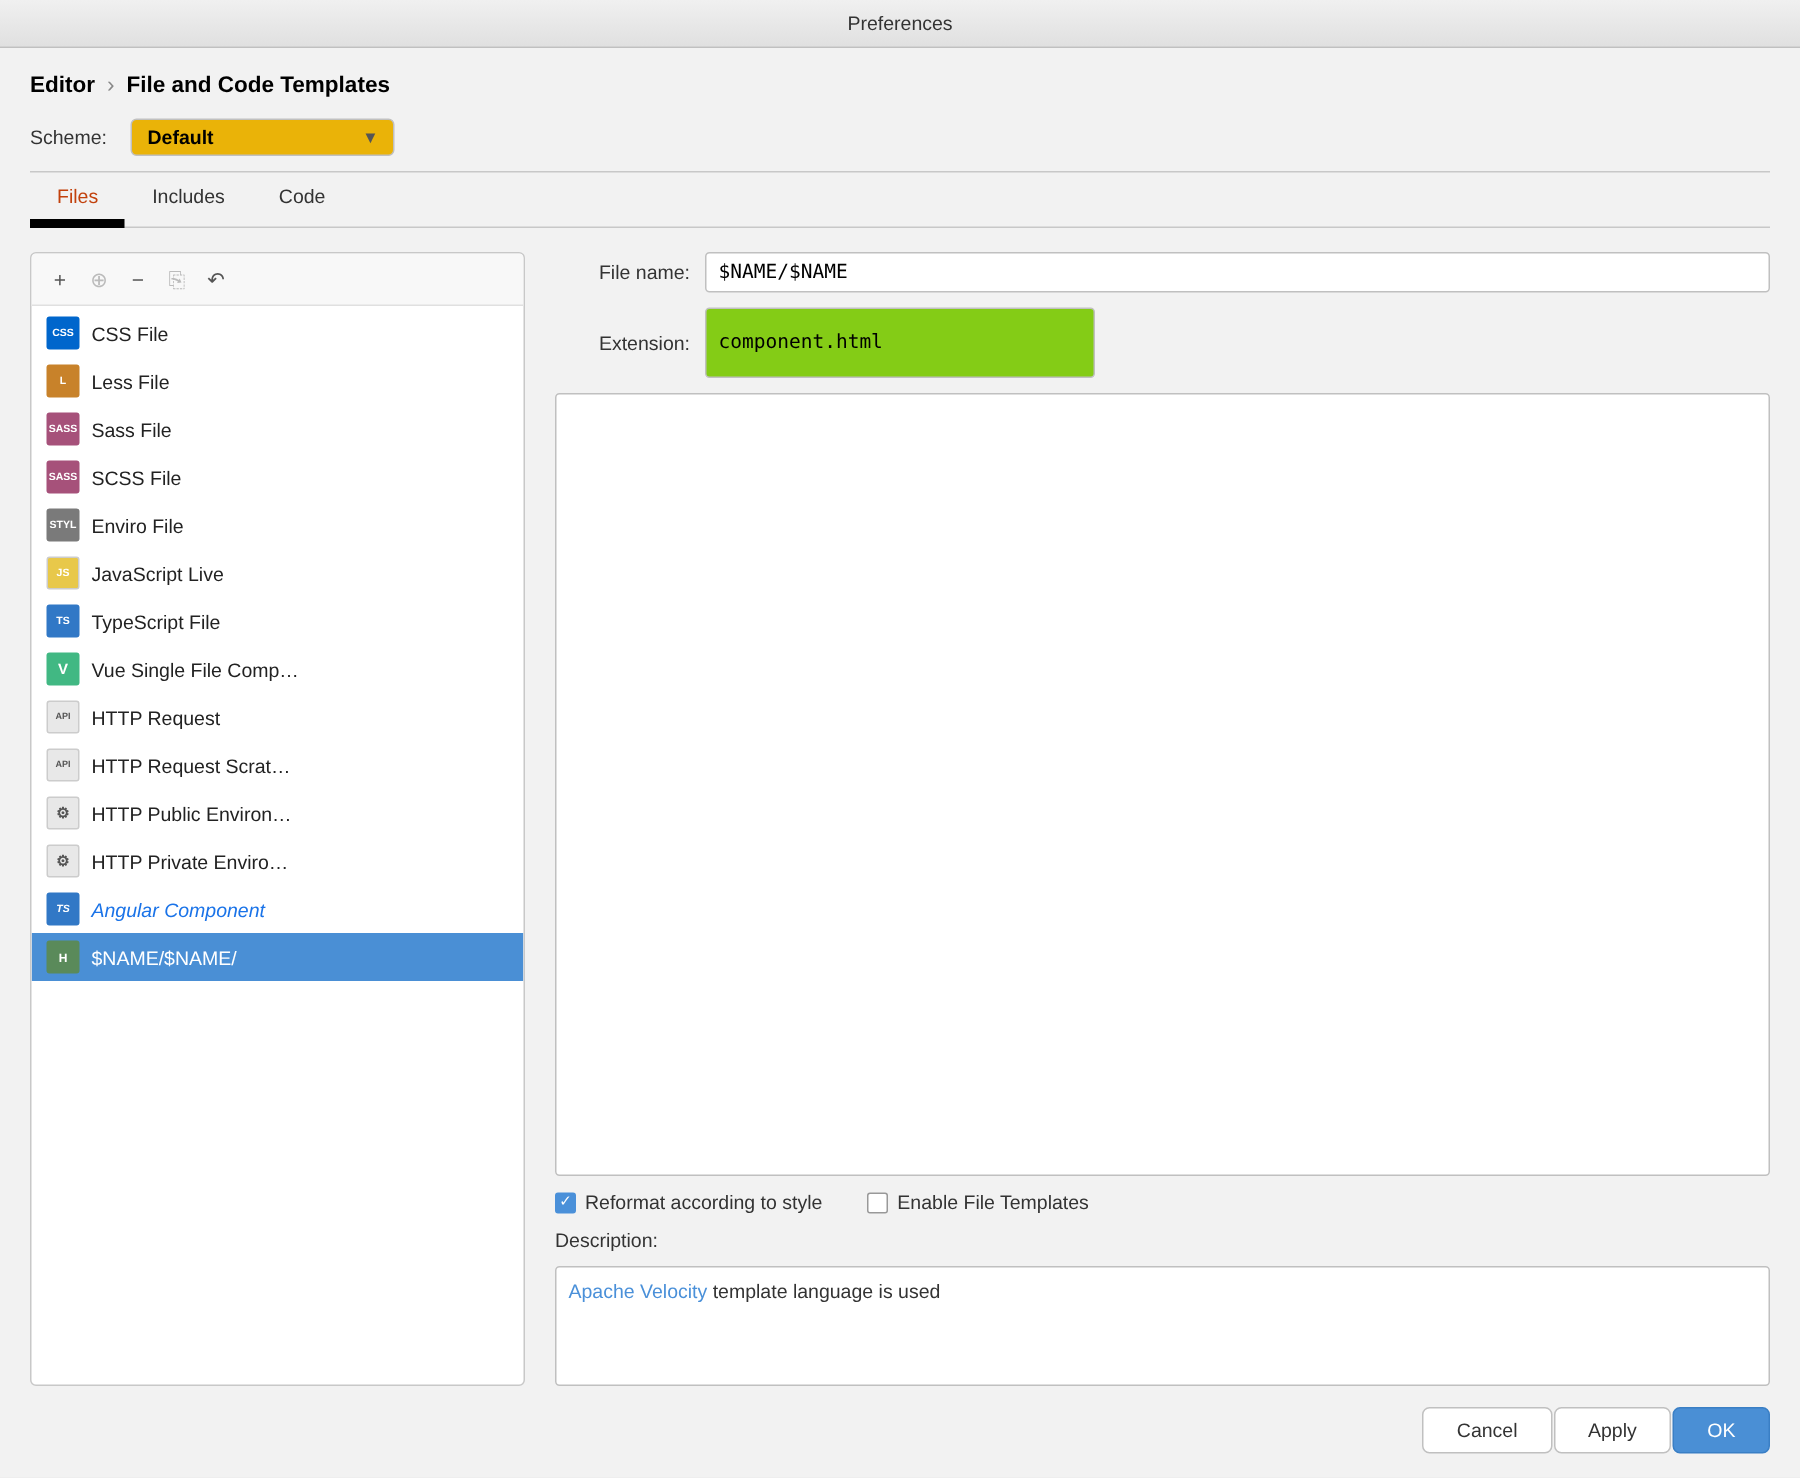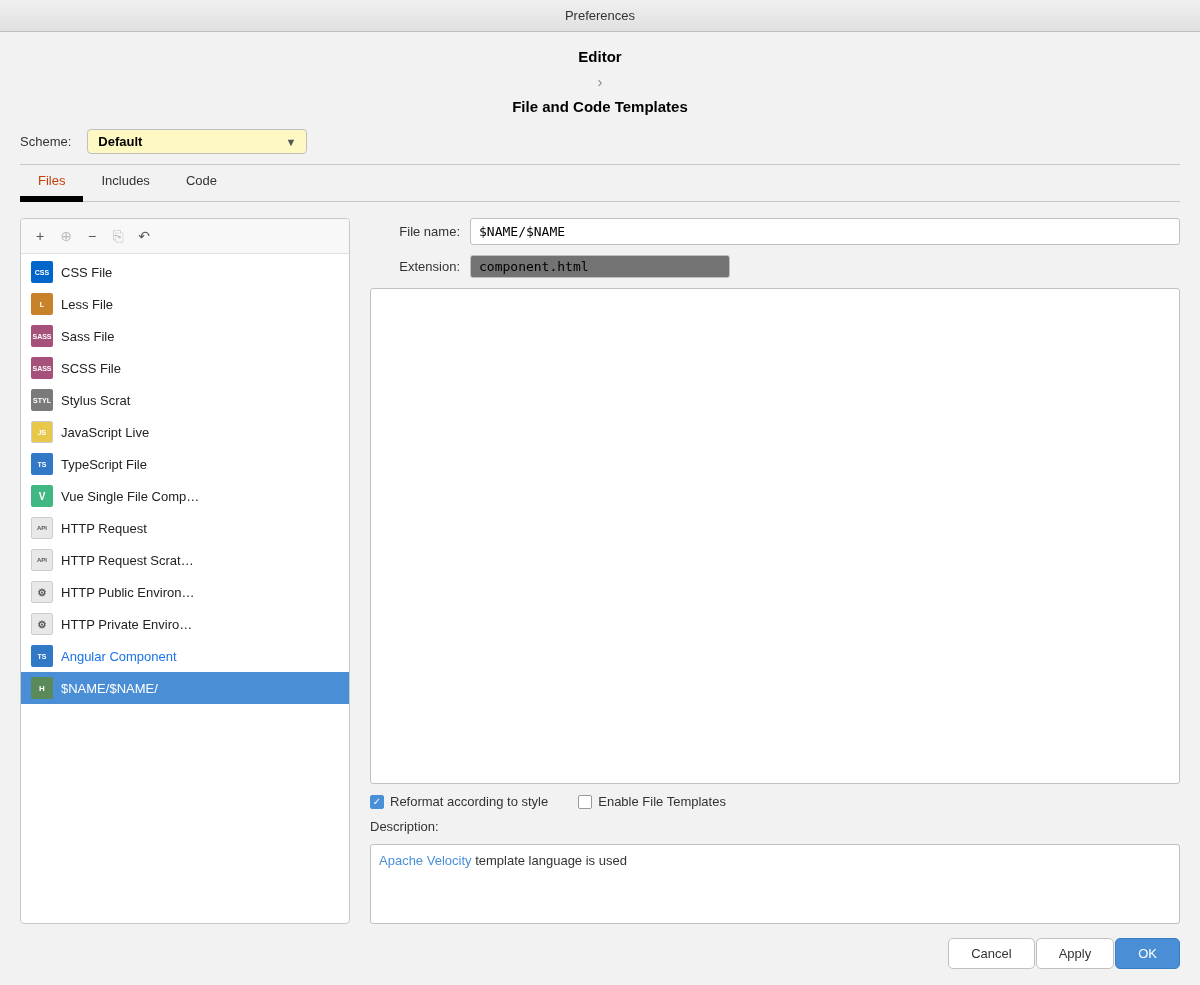--- a/index.html
+++ b/index.html
@@ -36,49 +36,48 @@
     }
 
     
     .breadcrumb {
       display: flex;
       align-items: center;
       gap: 8px;
       font-size: 15px;
       font-weight: bold;
       margin-bottom: 14px;
-      flex-direction: column;
     }
     .breadcrumb-separator {
       color: #888;
       font-weight: normal;
     }
 
     
     .scheme-row {
       display: flex;
       align-items: center;
       gap: 16px;
       margin-bottom: 10px;
     }
     .scheme-label {
       font-size: 13px;
       color: #333;
     }
     .scheme-select {
       display: flex;
       align-items: center;
-      background: #fef9c3;
+      background: #eab308;
       border: 1px solid #c0c0c0;
       border-radius: 4px;
       padding: 4px 10px;
       font-size: 13px;
       font-weight: bold;
       cursor: pointer;
-      width: 220px;
+      width: 176px;
       justify-content: space-between;
     }
     .scheme-select-arrow {
       font-size: 11px;
       color: #555;
     }
 
     
     .divider {
       height: 1px;
@@ -166,20 +165,21 @@
       gap: 8px;
       font-size: 13px;
       color: #222;
     }
     .file-item.selected {
       background: #4a8fd5;
       color: white;
     }
     .file-item.highlighted {
       color: #1a73e8;
+      font-style: italic;
     }
 
     
     .file-icon {
       width: 22px;
       height: 22px;
       display: flex;
       align-items: center;
       justify-content: center;
       font-size: 8px;
@@ -227,24 +227,24 @@
       padding: 5px 8px;
       font-size: 13px;
       font-family: "SF Mono", "Consolas", monospace;
       background: white;
       outline: none;
     }
     .field-input-ext {
       width: 260px;
       border: 1px solid #c0c0c0;
       border-radius: 3px;
-      padding: 3px 8px;
+      padding: 15px 8px;
       font-size: 13px;
       font-family: "SF Mono", "Consolas", monospace;
-      background: #737373;
+      background: #84cc16;
       outline: none;
     }
 
     .template-editor {
       flex: 1;
       min-height: 200px;
       border: 1px solid #c0c0c0;
       border-radius: 3px;
       background: white;
       padding: 6px;
@@ -403,21 +403,21 @@
         <div class="file-item">
           <div class="file-icon icon-sass">SASS</div>
           <span>Sass File</span>
         </div>
         <div class="file-item">
           <div class="file-icon icon-scss">SASS</div>
           <span>SCSS File</span>
         </div>
         <div class="file-item">
           <div class="file-icon icon-stylus">STYL</div>
-          <span>Stylus Scrat</span>
+          <span>Enviro File</span>
         </div>
         <div class="file-item">
           <div class="file-icon icon-js">JS</div>
           <span>JavaScript Live</span>
         </div>
         <div class="file-item">
           <div class="file-icon icon-ts">TS</div>
           <span>TypeScript File</span>
         </div>
         <div class="file-item">

